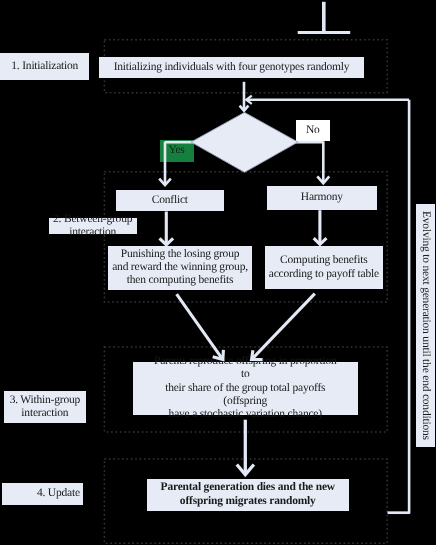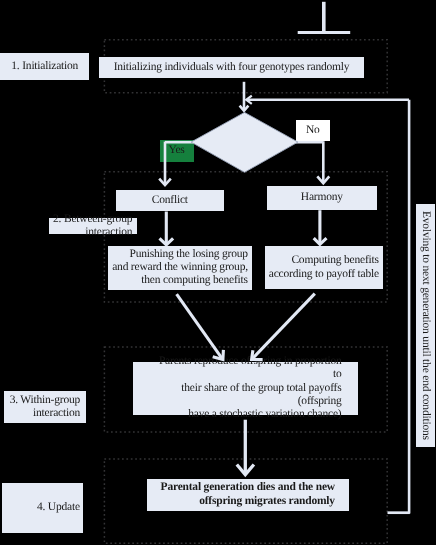--- a/index.html
+++ b/index.html
@@ -1,21 +1,21 @@
 <!DOCTYPE html>
 <html><head>
 <meta charset="utf-8">
 <title>Flowchart</title>
 <style>
   html,body{margin:0;padding:0;background:#000;-webkit-font-smoothing:antialiased;
            text-rendering:geometricPrecision;}
   #canvas{position:relative;width:436px;height:545px;background:#000;overflow:hidden;
           font-family:"Liberation Serif", serif;}
   .node{position:absolute;background:#e6ebf5;color:#1a1a1a;
-        display:flex;align-items:center;justify-content:center;text-align:right;
+        display:flex;align-items:center;justify-content:center;text-align:center;
         box-sizing:border-box;line-height:1.157;}
   svg.ov{position:absolute;left:0;top:0;width:436px;height:545px;pointer-events:none;}
 </style>
 </head>
 <body>
 
 <div id="canvas">
 
   <svg class="ov" viewBox="0 0 436 545">
     <g fill="none" stroke="#333335" stroke-width="1.5" stroke-dasharray="1.7 2.7">
@@ -24,21 +24,21 @@
       <rect x="104.4" y="346.9" width="282.8" height="85.1"></rect>
       <rect x="104.4" y="458.9" width="282.8" height="84.4"></rect>
     </g>
   </svg>
 
   <div class="node stage" style="left:0.4px;top:53.1px;width:88.7px;height:26.8px;font-size:11.5px;letter-spacing:-0.2px;">1. Initialization</div>
   <div class="node stage" style="left:0.5px;top:218.2px;width:88.3px;height:16px;font-size:11.5px;letter-spacing:-0.2px;white-space:pre-line;margin-left:48px;">2. Between-group
 interaction</div>
   <div class="node stage" style="left:4.1px;top:391.2px;width:81.5px;height:31.4px;font-size:11.5px;letter-spacing:-0.2px;white-space:pre-line;">3. Within-group
 interaction</div>
-  <div class="node stage" style="left:2.1px;top:483px;width:80.6px;height:50px;font-size:11.5px;letter-spacing:-0.2px;padding-left:32px;">4. Update</div>
+  <div class="node stage" style="left:2.1px;top:483px;width:80.6px;height:22px;font-size:11.5px;letter-spacing:-0.2px;padding-left:32px;">4. Update</div>
 
   <div class="node" style="left:99px;top:57.2px;width:265px;height:20.4px;font-size:11.5px;letter-spacing:-0.2px;">Initializing individuals with four genotypes randomly</div>
 
   <div class="node" style="left:159.5px;top:119.5px;width:34px;height:22px;font-size:11.5px;letter-spacing:-0.2px;background:#15803d;margin-top:20px;">Yes</div>
   <div class="node" style="left:296px;top:120px;width:33.5px;height:21px;font-size:11.5px;letter-spacing:-0.2px;background:#fff;">No</div>
 
   <div class="node" style="left:115.9px;top:189.8px;width:107.7px;height:21.1px;font-size:11.5px;letter-spacing:-0.2px;">Conflict</div>
   <div class="node" style="left:266.9px;top:185.5px;width:110px;height:24.2px;font-size:11.5px;letter-spacing:-0.2px;">Harmony</div>
 
   <div class="node" style="white-space:pre-line;left:264.5px;top:246.1px;width:118.6px;height:43.1px;font-size:11.5px;letter-spacing:-0.2px;">Computing benefits

